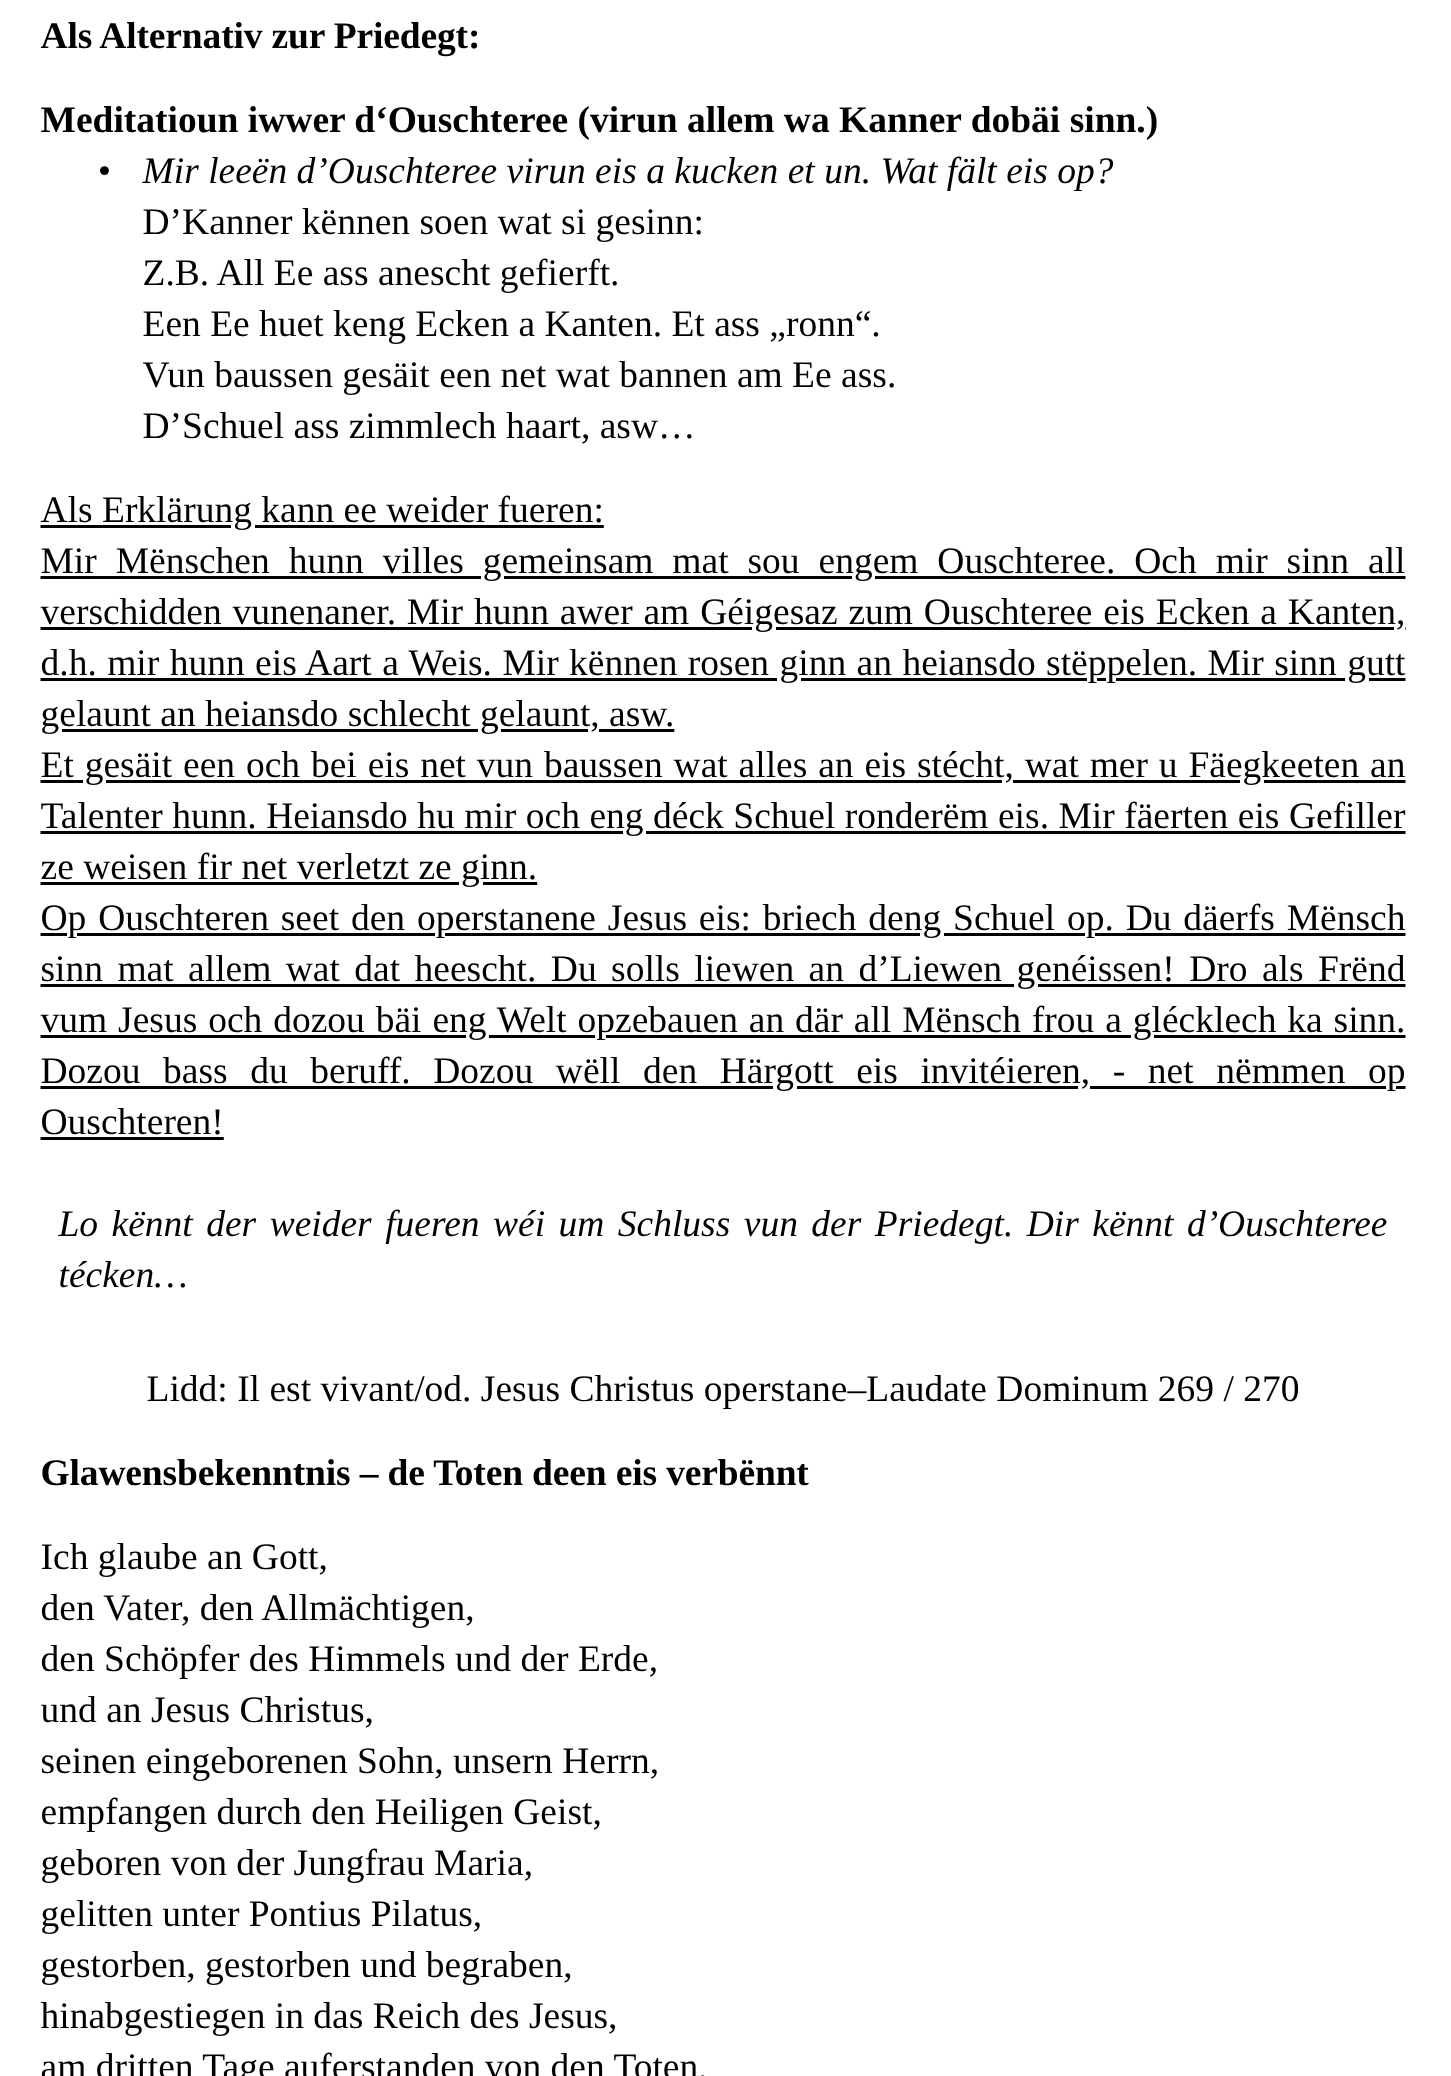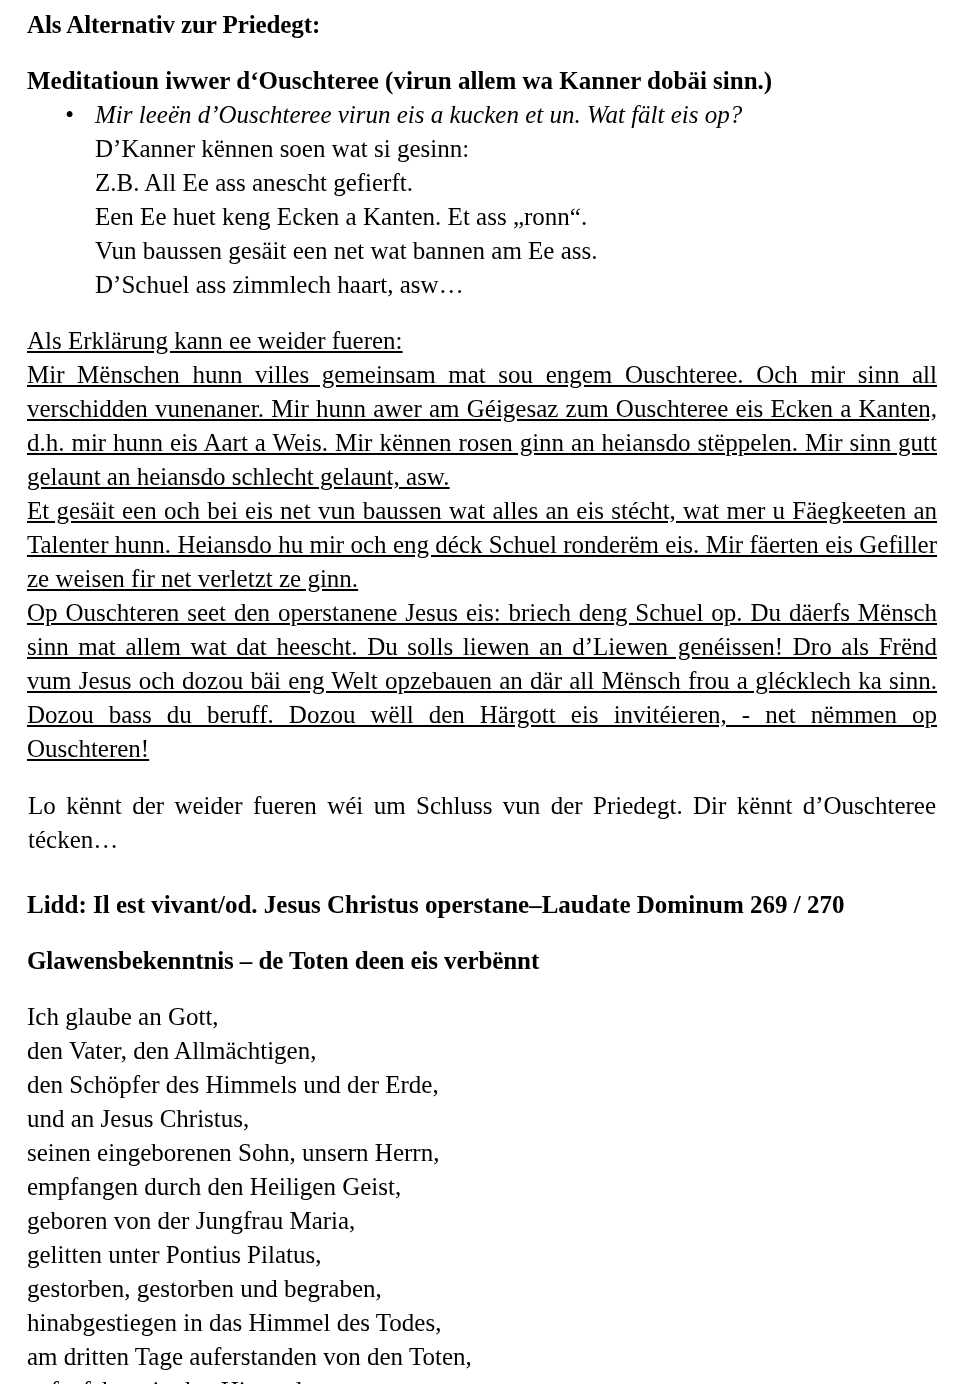--- a/index.html
+++ b/index.html
@@ -69,34 +69,36 @@
     text-align: justify;
     text-justify: inter-word;
     text-decoration: underline;
   }
   .body-par.no-just {
     text-align: left;
   }
   .italic-par {
     font-size: 25px;
     line-height: 34px;
-    margin: 1px;
+    margin: 12px;
+    font-style: italic;
     text-align: justify;
   }
   .creed-line {
     font-size: 25px;
     line-height: 34px;
     margin: 0;
     white-space: nowrap;
   }
   .songline {
-    font-weight: bold;
+    font-weight: normal;
     font-size: 25px;
     line-height: 34px;
     margin: 0;
+    text-align: center;
   }
 </style>
 </head>
 <body>
 
 <div class="page">
 
   <h1 class="heading">Als Alternativ zur Priedegt:</h1>
 
   <div class="spacer-md"></div>
@@ -142,19 +144,19 @@
   <div>
     <p class="creed-line">Ich glaube an Gott,</p>
     <p class="creed-line">den Vater, den Allmächtigen,</p>
     <p class="creed-line">den Schöpfer des Himmels und der Erde,</p>
     <p class="creed-line">und an Jesus Christus,</p>
     <p class="creed-line">seinen eingeborenen Sohn, unsern Herrn,</p>
     <p class="creed-line">empfangen durch den Heiligen Geist,</p>
     <p class="creed-line">geboren von der Jungfrau Maria,</p>
     <p class="creed-line">gelitten unter Pontius Pilatus,</p>
     <p class="creed-line">gestorben, gestorben und begraben,</p>
-    <p class="creed-line">hinabgestiegen in das Himmel des Todes,</p>
+    <p class="creed-line">hinabgestiegen in das Reich des Jesus,</p>
     <p class="creed-line">am dritten Tage auferstanden von den Toten,</p>
     <p class="creed-line">aufgefahren in den Himmel;</p>
 
   </div>
 
 </div>
 
 </body></html>

